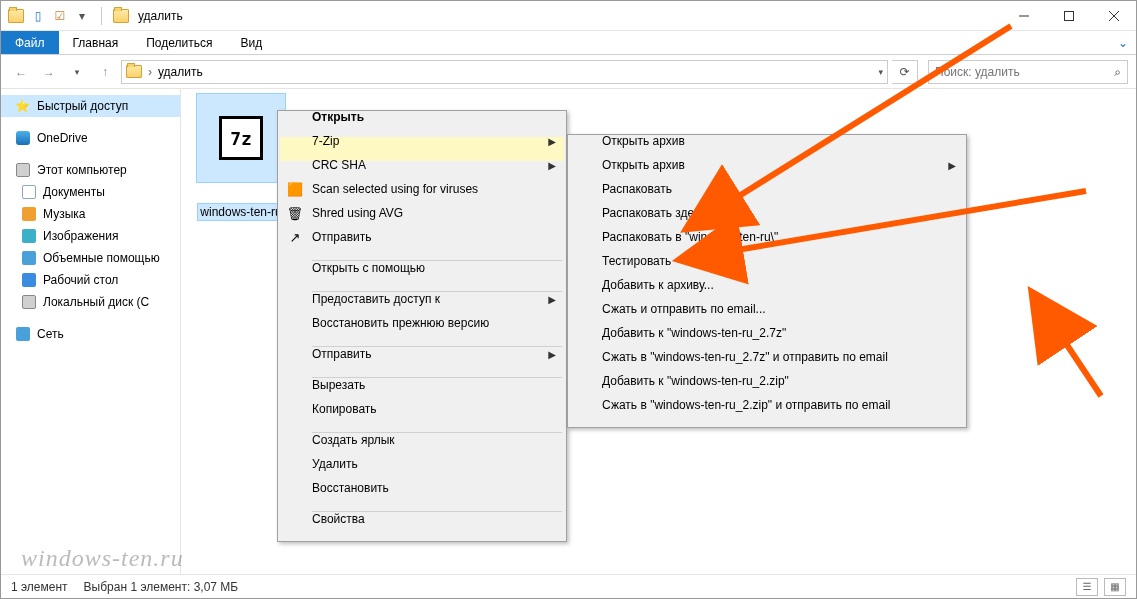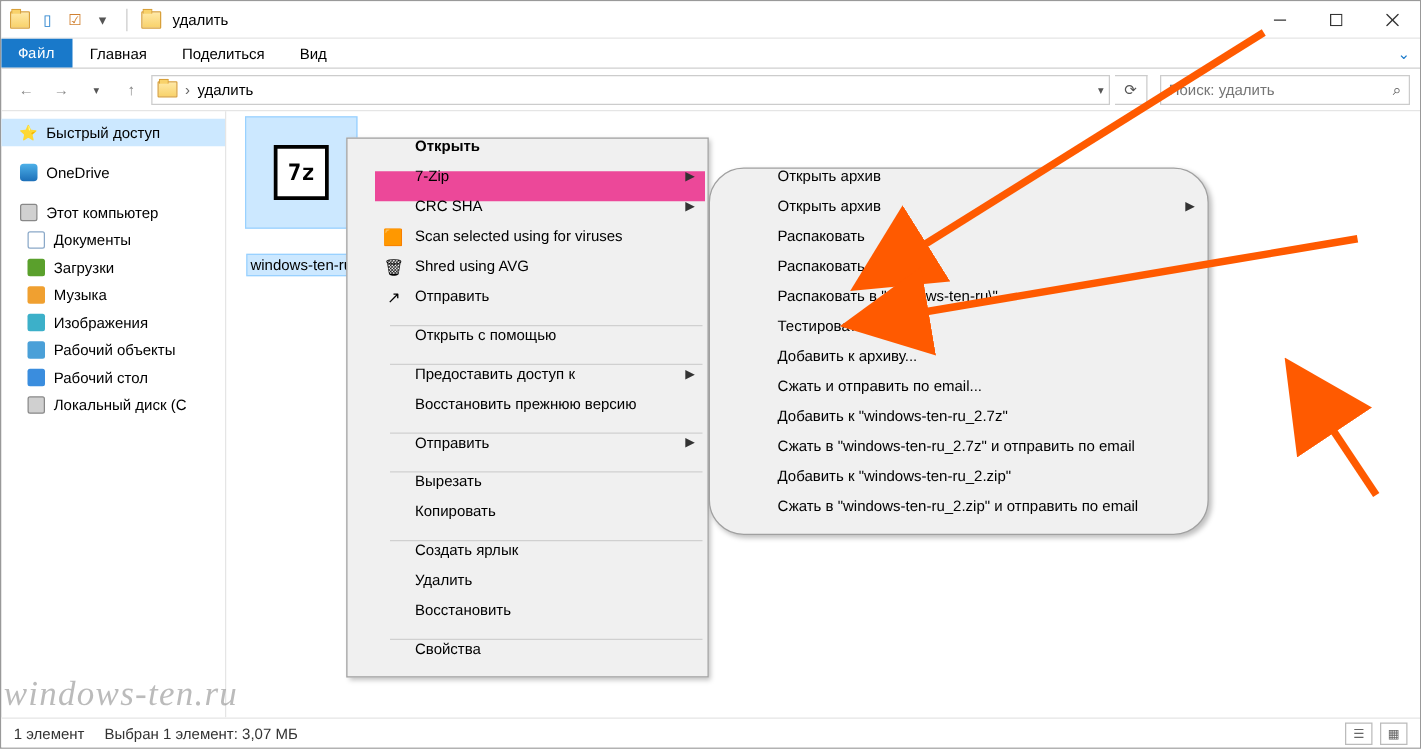--- a/index.html
+++ b/index.html
@@ -10,21 +10,21 @@
 .titlebar-icon { width: 18px; height: 18px; display: flex; align-items: center; justify-content: center; }
 .folder-ico { width: 16px; height: 14px; background: linear-gradient(#ffe9a6, #f8d26b); border: 1px solid #d8a03a; border-radius: 1px; position: relative; }
 .folder-ico::before { content: ""; position: absolute; top: -3px; left: 0; width: 6px; height: 3px; background: #f8d26b; border: 1px solid #d8a03a; border-bottom: none; border-radius: 1px 1px 0 0; }
 .tb-divider { width: 1px; height: 18px; background: #ccc; margin: 0 6px; }
 .titlebar-title { margin-left: 4px; }
 .titlebar-controls { margin-left: auto; display: flex; }
 .tb-btn { width: 45px; height: 30px; display: flex; align-items: center; justify-content: center; }
 
 .ribbon-tabs { height: 24px; display: flex; align-items: stretch; border-bottom: 1px solid #d0d0d0; }
 .ribbon-tab { padding: 0 14px; display: flex; align-items: center; cursor: default; }
-.ribbon-tab.active { background: #1979ca; color: #fff; font-family: Liberation Mono, monospace; }
+.ribbon-tab.active { background: #1979ca; color: #fff; }
 
 .navbar { height: 34px; display: flex; align-items: center; padding: 4px 8px; gap: 4px; border-bottom: 1px solid #e5e5e5; }
 .nav-btn { width: 24px; height: 24px; display: flex; align-items: center; justify-content: center; color: #888; }
 .address-bar { flex: 1; height: 24px; border: 1px solid #ccc; display: flex; align-items: center; padding: 0 4px; gap: 6px; }
 .address-bar .folder-ico { width: 16px; height: 13px; }
 .addr-chev { color: #666; }
 .refresh-box { width: 26px; height: 24px; border: 1px solid #ccc; border-left: none; display: flex; align-items: center; justify-content: center; color: #555; }
 .search-box { width: 200px; height: 24px; border: 1px solid #ccc; margin-left: 6px; display: flex; align-items: center; padding: 0 6px; color: #888; }
 .search-box input { border: none; outline: none; flex: 1; color: #888; font-size: 12px; }
 
@@ -40,30 +40,30 @@
 
 .content { flex: 1; position: relative; padding: 8px; }
 .file-tile { position: absolute; left: 10px; top: 4px; width: 100px; text-align: center; }
 .file-tile.selected .thumb { background: #cce8ff; border: 1px solid #99d1ff; }
 .thumb { width: 90px; height: 90px; margin: 0 auto 20px; display: flex; align-items: center; justify-content: center; border: 1px solid transparent; }
 .sevenzip-icon { width: 44px; height: 44px; background: #fff; border: 3px solid #000; display: flex; align-items: center; justify-content: center; font-weight: bold; font-size: 18px; font-family: monospace; }
 .file-label { background: #cce8ff; border: 1px solid #99d1ff; padding: 1px 2px; display: inline-block; }
 
 .ctx-menu { position: absolute; background: #f0f0f0; border: 1px solid #a0a0a0; box-shadow: 2px 2px 4px rgba(0,0,0,0.25); padding: 2px; min-width: 280px; }
 .ctx-menu.primary { left: 276px; top: 109px; width: 290px; }
-.ctx-menu.sub { left: 566px; top: 133px; width: 400px; border-radius: 28px; }
-.ctx-item { display: flex; align-items: center; height: 24px; padding: 0 24px 16px 32px; position: relative; cursor: default; margin-left: 20px; }
+.ctx-menu.sub { left: 566px; top: 133px; width: 400px; }
+.ctx-item { display: flex; align-items: center; height: 24px; padding: 0 24px 16px 32px; position: relative; cursor: default; }
 .ctx-item.bold { font-weight: bold; }
-.ctx-item.highlighted { background: #ec4899; }
+.ctx-item.highlighted { background: #fef9c3; }
 .ctx-item .arrow { position: absolute; right: 8px; font-size: 10px; color: #333; }
 .ctx-sep { height: 1px; background: #d0d0d0; margin: 3px 2px 3px 32px; }
 .ctx-icon { position: absolute; left: 6px; width: 18px; height: 18px; display: flex; align-items: center; justify-content: center; font-size: 13px; }
 
 .statusbar { position: absolute; bottom: 0; left: 0; right: 0; height: 24px; border-top: 1px solid #e5e5e5; display: flex; align-items: center; padding: 0 10px; gap: 16px; color: #333; background: #fff; }
-.watermark { position: absolute; left: 2px; bottom: 26px; font-family: serif; font-size: 28px; color: rgba(120,120,120,0.5); letter-spacing: 1px; font-style: italic; }
+.watermark { position: absolute; left: 20px; bottom: 26px; font-family: serif; font-size: 24px; color: rgba(120,120,120,0.5); letter-spacing: 1px; font-style: italic; }
 .status-right { margin-left: auto; display: flex; gap: 6px; }
 .view-toggle { width: 22px; height: 18px; border: 1px solid #bbb; display: flex; align-items: center; justify-content: center; color: #666; font-size: 10px; }
 
 .arrow-annot { position: absolute; pointer-events: none; }
 .arrow-annot svg { overflow: visible; }
 
 .ico-generic { width: 14px; height: 14px; border-radius: 2px; }
 .c-onedrive { background: linear-gradient(#4db0e8,#1c6fb8); border-radius: 3px; }
 .c-monitor { background: #d0d0d0; border: 1px solid #888; }
 .c-video { background: #7b5bd6; }
@@ -162,55 +162,55 @@
       <span>Этот компьютер</span>
     </div>
     <div class="side-item">
       <span class="side-icon">
           <span class="ico-generic c-doc"></span>
         </span>
       <span>Документы</span>
     </div>
     <div class="side-item">
       <span class="side-icon">
-          <span class="ico-generic c-download"></span>
-        </span>
-      <span>Загрузки</span>
-    </div>
-    <div class="side-item">
-      <span class="side-icon">
           <span class="ico-generic c-music"></span>
         </span>
       <span>Музыка</span>
     </div>
     <div class="side-item">
       <span class="side-icon">
           <span class="ico-generic c-image"></span>
         </span>
       <span>Изображения</span>
     </div>
     <div class="side-item">
       <span class="side-icon">
           <span class="ico-generic c-3d"></span>
         </span>
-      <span>Рабочий объекты</span>
+      <span>Объемные помощью</span>
     </div>
     <div class="side-item">
       <span class="side-icon">
           <span class="ico-generic c-desktop"></span>
         </span>
       <span>Рабочий стол</span>
     </div>
     <div class="side-item">
       <span class="side-icon">
           <span class="ico-generic c-disk"></span>
         </span>
       <span>Локальный диск (C</span>
     </div>
     <div class="side-group-gap"></div>
+    <div class="side-item header">
+      <span class="side-icon">
+          <span class="ico-generic c-net"></span>
+        </span>
+      <span>Сеть</span>
+    </div>
   </div>
 
   <div class="content">
     <div class="file-tile selected">
       <div class="thumb">
         <div class="sevenzip-icon">7z</div>
       </div>
       <span class="file-label">windows-ten-ru</span>
     </div>
   </div>

